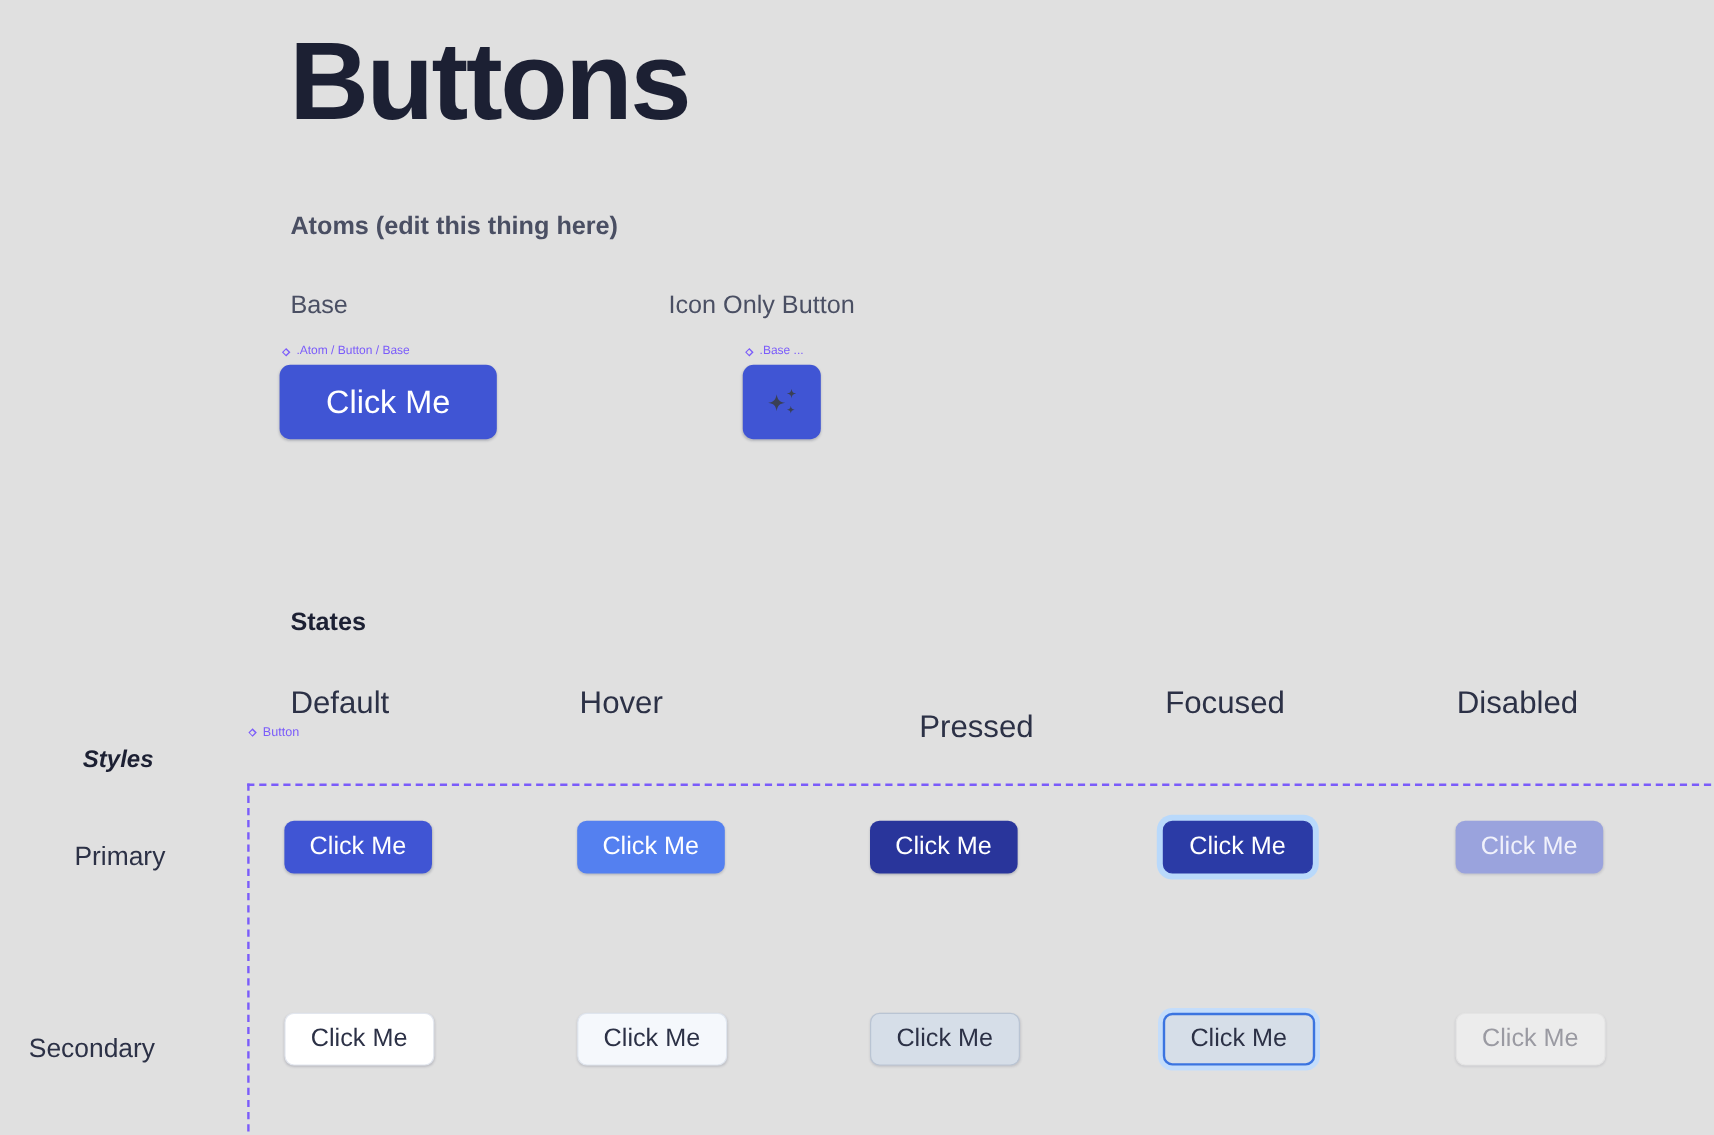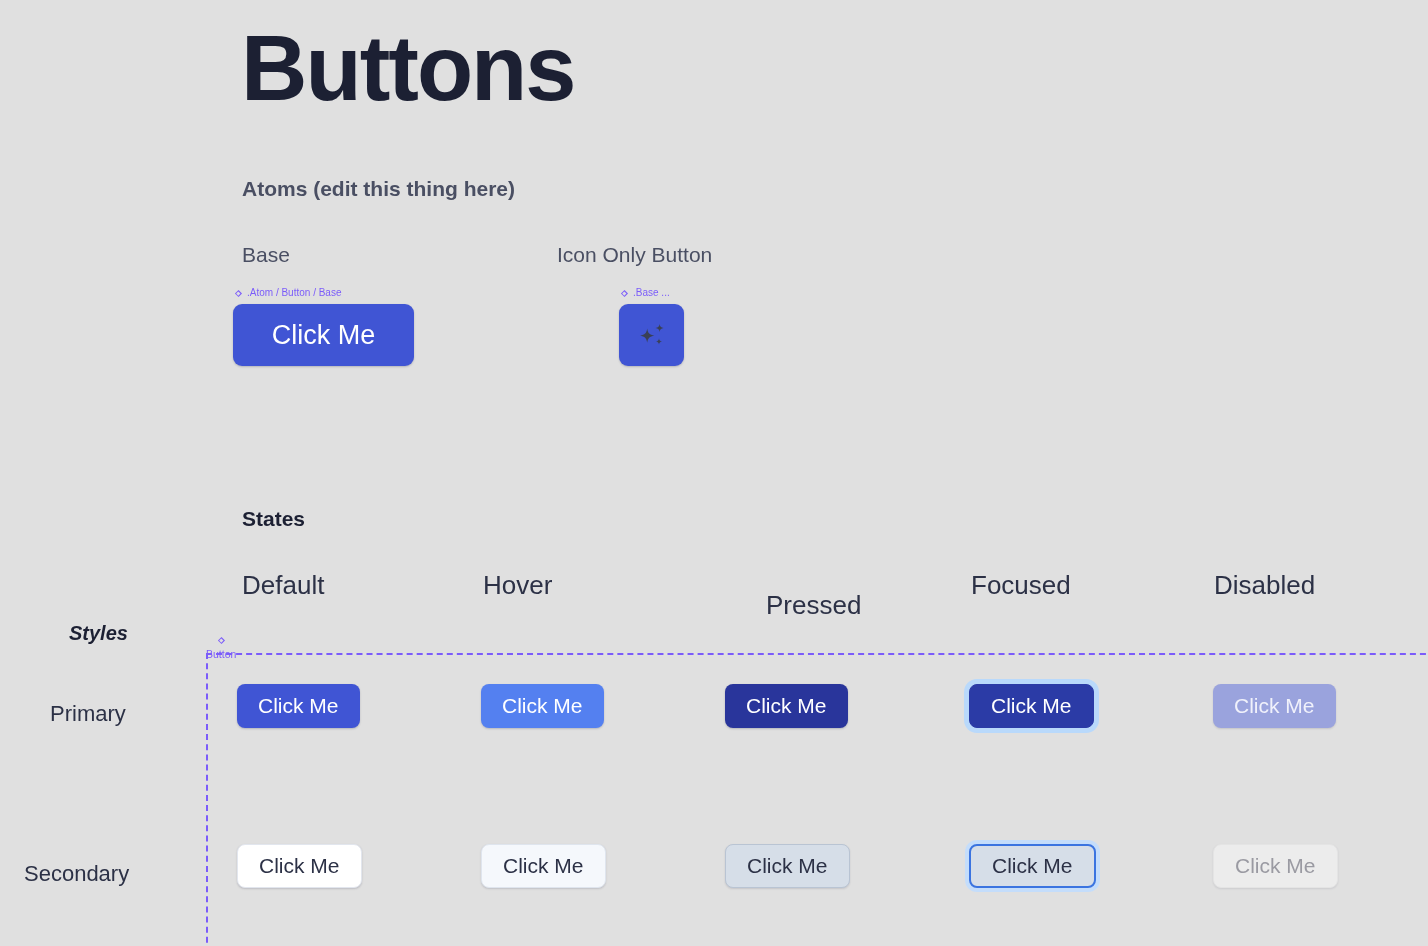--- a/index.html
+++ b/index.html
@@ -79,21 +79,21 @@
     transform: rotate(45deg);
   }
   .figma-tag .diamond-icon::after {
     width: 2.6px; height: 2.6px;
     left: 3.2px; top: 3.2px;
     transform: rotate(45deg);
     background: #e0e0e0;
   }
   .tag-base { left: 234px; top: 288px; }
   .tag-icon-only { left: 620px; top: 288px; }
-  .tag-frame { left: 206px; top: 636px; font-size: 10.5px; flex-direction: column; }
+  .tag-frame { left: 206px; top: 605px; font-size: 10.5px; }
 
   
   .atom-base-btn {
     position: absolute;
     left: 233px;
     top: 304px;
     width: 181px;
     height: 62px;
     border: none;
     border-radius: 9px;
@@ -152,21 +152,21 @@
     white-space: nowrap;
   }
 
   .row-label {
     position: absolute;
     font-size: 22px;
     font-weight: normal;
     color: #2c3146;
     white-space: nowrap;
   }
-  .row-label.primary { left: 50px; top: 701px; }
+  .row-label.primary { left: 62px; top: 701px; }
   .row-label.secondary { left: 24px; top: 861px; }
 
   
   .frame-dashed {
     position: absolute;
     left: 206px;
     top: 653px;
     width: 1240px;
     height: 300px;
     border-top: 2px dashed #7b5cfa;

